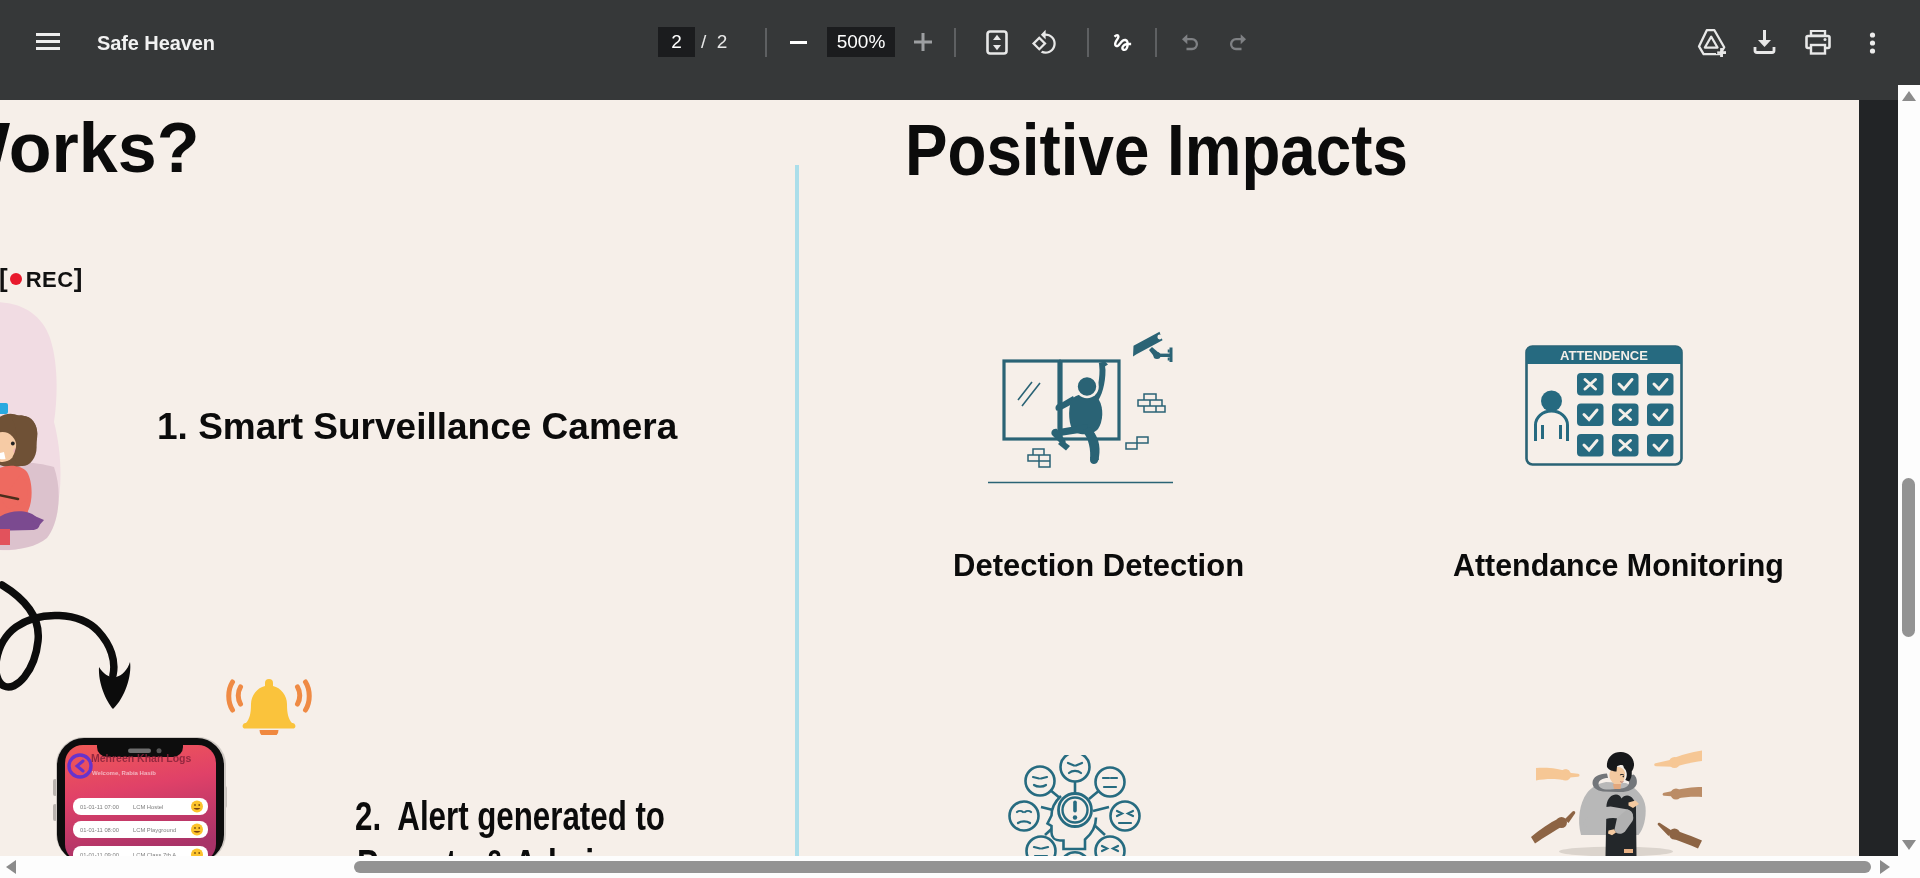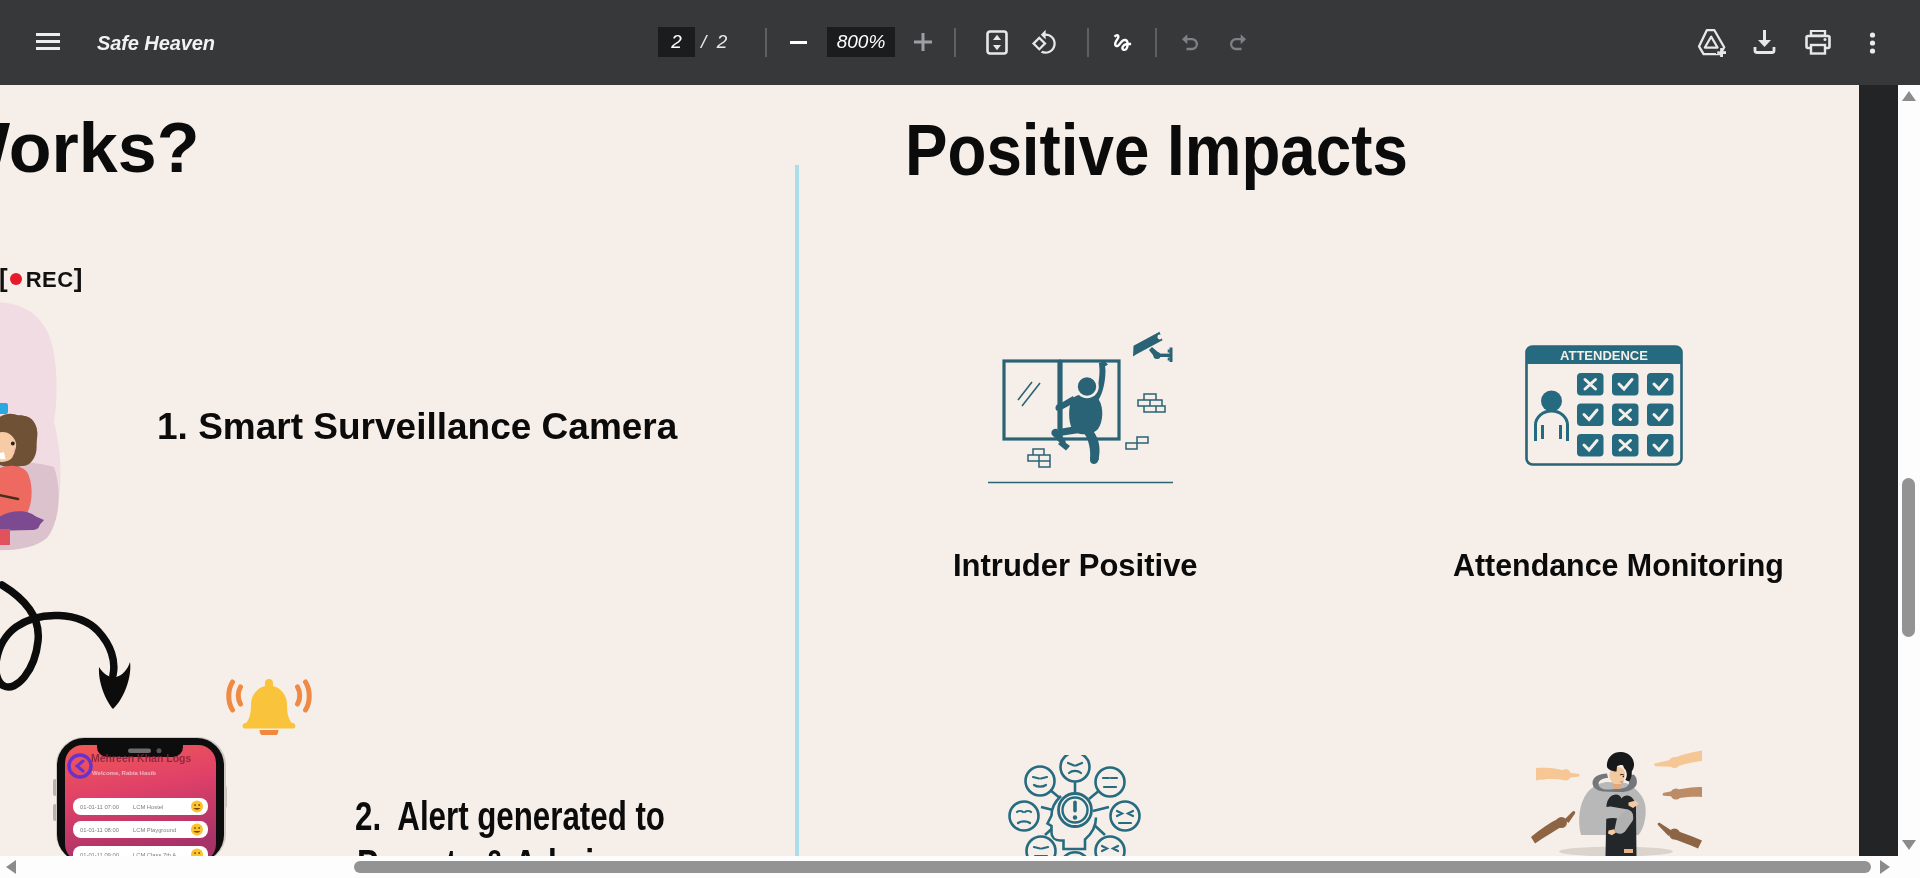--- a/index.html
+++ b/index.html
@@ -1,20 +1,20 @@
 <!DOCTYPE html>
 <html><head>
 <meta charset="utf-8">
 <style>
   html,body{margin:0;padding:0;}
   body{width:1920px;height:878px;overflow:hidden;position:relative;
        font-family:"Liberation Sans",sans-serif;background:#f6efe9;}
   .abs{position:absolute;}
   
-  #toolbar{position:absolute;left:0;top:0;width:1920px;height:85px;background:#363839;z-index:30;font-style:italic;}
+  #toolbar{position:absolute;left:0;top:0;width:1920px;height:100px;background:#363839;z-index:30;}
   #toolbar .ttl{position:absolute;left:97px;top:32px;color:#f2f2f2;font-size:20px;font-weight:700;letter-spacing:-0.1px;}
   .tbox{position:absolute;background:#1b1c1e;color:#fff;font-size:19px;text-align:center;}
   .sep{position:absolute;width:2px;background:#5e6062;top:28px;height:29px;}
   
   #page{position:absolute;left:0;top:85px;width:1859px;height:771px;background:#f6efe9;overflow:hidden;z-index:1;}
   #darkstrip{position:absolute;left:1859px;top:85px;width:39px;height:771px;background:#222426;z-index:5;}
   .h1{position:absolute;color:#0b0b0b;font-weight:700;white-space:nowrap;}
   
   #vscroll{position:absolute;left:1898px;top:85px;width:22px;height:793px;background:#fdfdfd;z-index:40;}
   #hscroll{position:absolute;left:0;top:856px;width:1898px;height:22px;background:#fdfdfd;z-index:39;}
@@ -27,21 +27,21 @@
   <svg class="abs" style="left:36px;top:33px" width="24" height="18" viewBox="0 0 24 18">
     <rect x="0" y="0" width="24" height="3" fill="#eee"></rect>
     <rect x="0" y="7" width="24" height="3" fill="#eee"></rect>
     <rect x="0" y="14" width="24" height="3" fill="#eee"></rect>
   </svg>
   <div class="ttl">Safe Heaven</div>
   <div class="tbox" style="left:658px;top:27px;width:37px;height:30px;line-height:30px;">2</div>
   <div class="abs" style="left:701px;top:31px;color:#e8e8e8;font-size:19px;">/&nbsp;&nbsp;2</div>
   <div class="sep" style="left:765px;"></div>
   <div class="abs" style="left:790px;top:41px;width:17px;height:3px;background:#fff;"></div>
-  <div class="tbox" style="left:827px;top:27px;width:68px;height:30px;line-height:30px;">800%</div>
+  <div class="tbox" style="left:827px;top:27px;width:68px;height:30px;line-height:30px;">500%</div>
   <svg class="abs" style="left:914px;top:33px" width="18" height="18" viewBox="0 0 18 18">
     <rect x="0" y="7.5" width="18" height="3" fill="#9d9fa2"></rect>
       <rect x="7.5" y="0" width="3" height="18" fill="#9d9fa2"></rect>
   </svg>
   <div class="sep" style="left:954px;"></div>
 
   <svg class="abs" style="left:986px;top:30px" width="22" height="25" viewBox="0 0 22 25">
     <rect x="1.5" y="1.5" width="19" height="22" rx="2.5" fill="none" stroke="#e8e8e8" stroke-width="2.6"></rect>
     <path d="M11 4.8 L15 10 H7 Z" fill="#e8e8e8"></path>
     <path d="M11 20.2 L15 15 H7 Z" fill="#e8e8e8"></path>
@@ -102,21 +102,21 @@
   <div class="h1" style="left:-56px;top:23px;font-size:70px;">Works?</div>
   <div class="h1" style="left:905px;top:24px;font-size:72px;transform:scaleX(0.885);transform-origin:0 0;">Positive Impacts</div>
 
   <div class="abs" style="left:795px;top:80px;width:3.5px;height:691px;background:#abdeea;"></div>
 
   <div class="abs" style="left:-1px;top:178px;font-size:26px;font-weight:700;color:#111;">[<span style="display:inline-block;width:12px;height:12px;border-radius:50%;background:#e8192c;margin:0 4px 3px 2px;vertical-align:middle;"></span><span style="font-size:22px;vertical-align:middle;letter-spacing:0.5px;">REC</span>]</div>
 
   <div class="h1" style="left:157px;top:303px;font-size:37px;transform:scaleX(1.0);transform-origin:0 0;margin-top:18px;">1. Smart Surveillance Camera</div>
   <div class="h1" style="left:355px;top:709px;font-size:40px;transform:scaleX(0.782);transform-origin:0 0;">2.&nbsp; Alert generated to</div>
   <div class="h1" style="left:357px;top:757px;font-size:40px;transform:scaleX(0.8);transform-origin:0 0;">Parents &amp; Admin</div>
-  <div class="h1" style="left:953px;top:463px;font-size:31px;">Intruder Positive</div>
+  <div class="h1" style="left:953px;top:463px;font-size:31px;">Detection Detection</div>
   <div class="h1" style="left:1453px;top:463px;font-size:31px;transform:scaleX(0.98);transform-origin:0 0;">Attendance Monitoring</div>
 
   <svg class="abs" style="left:0;top:215px" width="78" height="252" viewBox="0 0 78 252">
     <path d="M-30 6 C 8 -5 40 8 50 38 C 58 62 58 95 54 122 C 62 152 63 192 55 216 C 46 243 20 252 0 250 L -40 250 Z" fill="#f1dce3"></path>
     <path d="M-30 172 C 5 158 35 162 54 167 C 62 190 60 221 47 238 C 28 254 -12 252 -40 244 Z" fill="#dcc2cd"></path>
     <rect x="-4" y="103" width="12" height="11" rx="2" fill="#29a9e0"></rect>
     <g transform="translate(0,5)">
     <path d="M-10 140 C -14 114 6 104 19 111 C 34 108 40 124 36 136 C 39 150 31 162 21 161 C 8 165 -6 160 -10 150 Z" fill="#6f5136"></path>
     <ellipse cx="2.5" cy="142" rx="14" ry="15" fill="#f6cba5"></ellipse>
     <path d="M-7 150 a 10.5 7.5 0 0 0 12.5 4 l -1.5 -7 Z" fill="#fff"></path>

